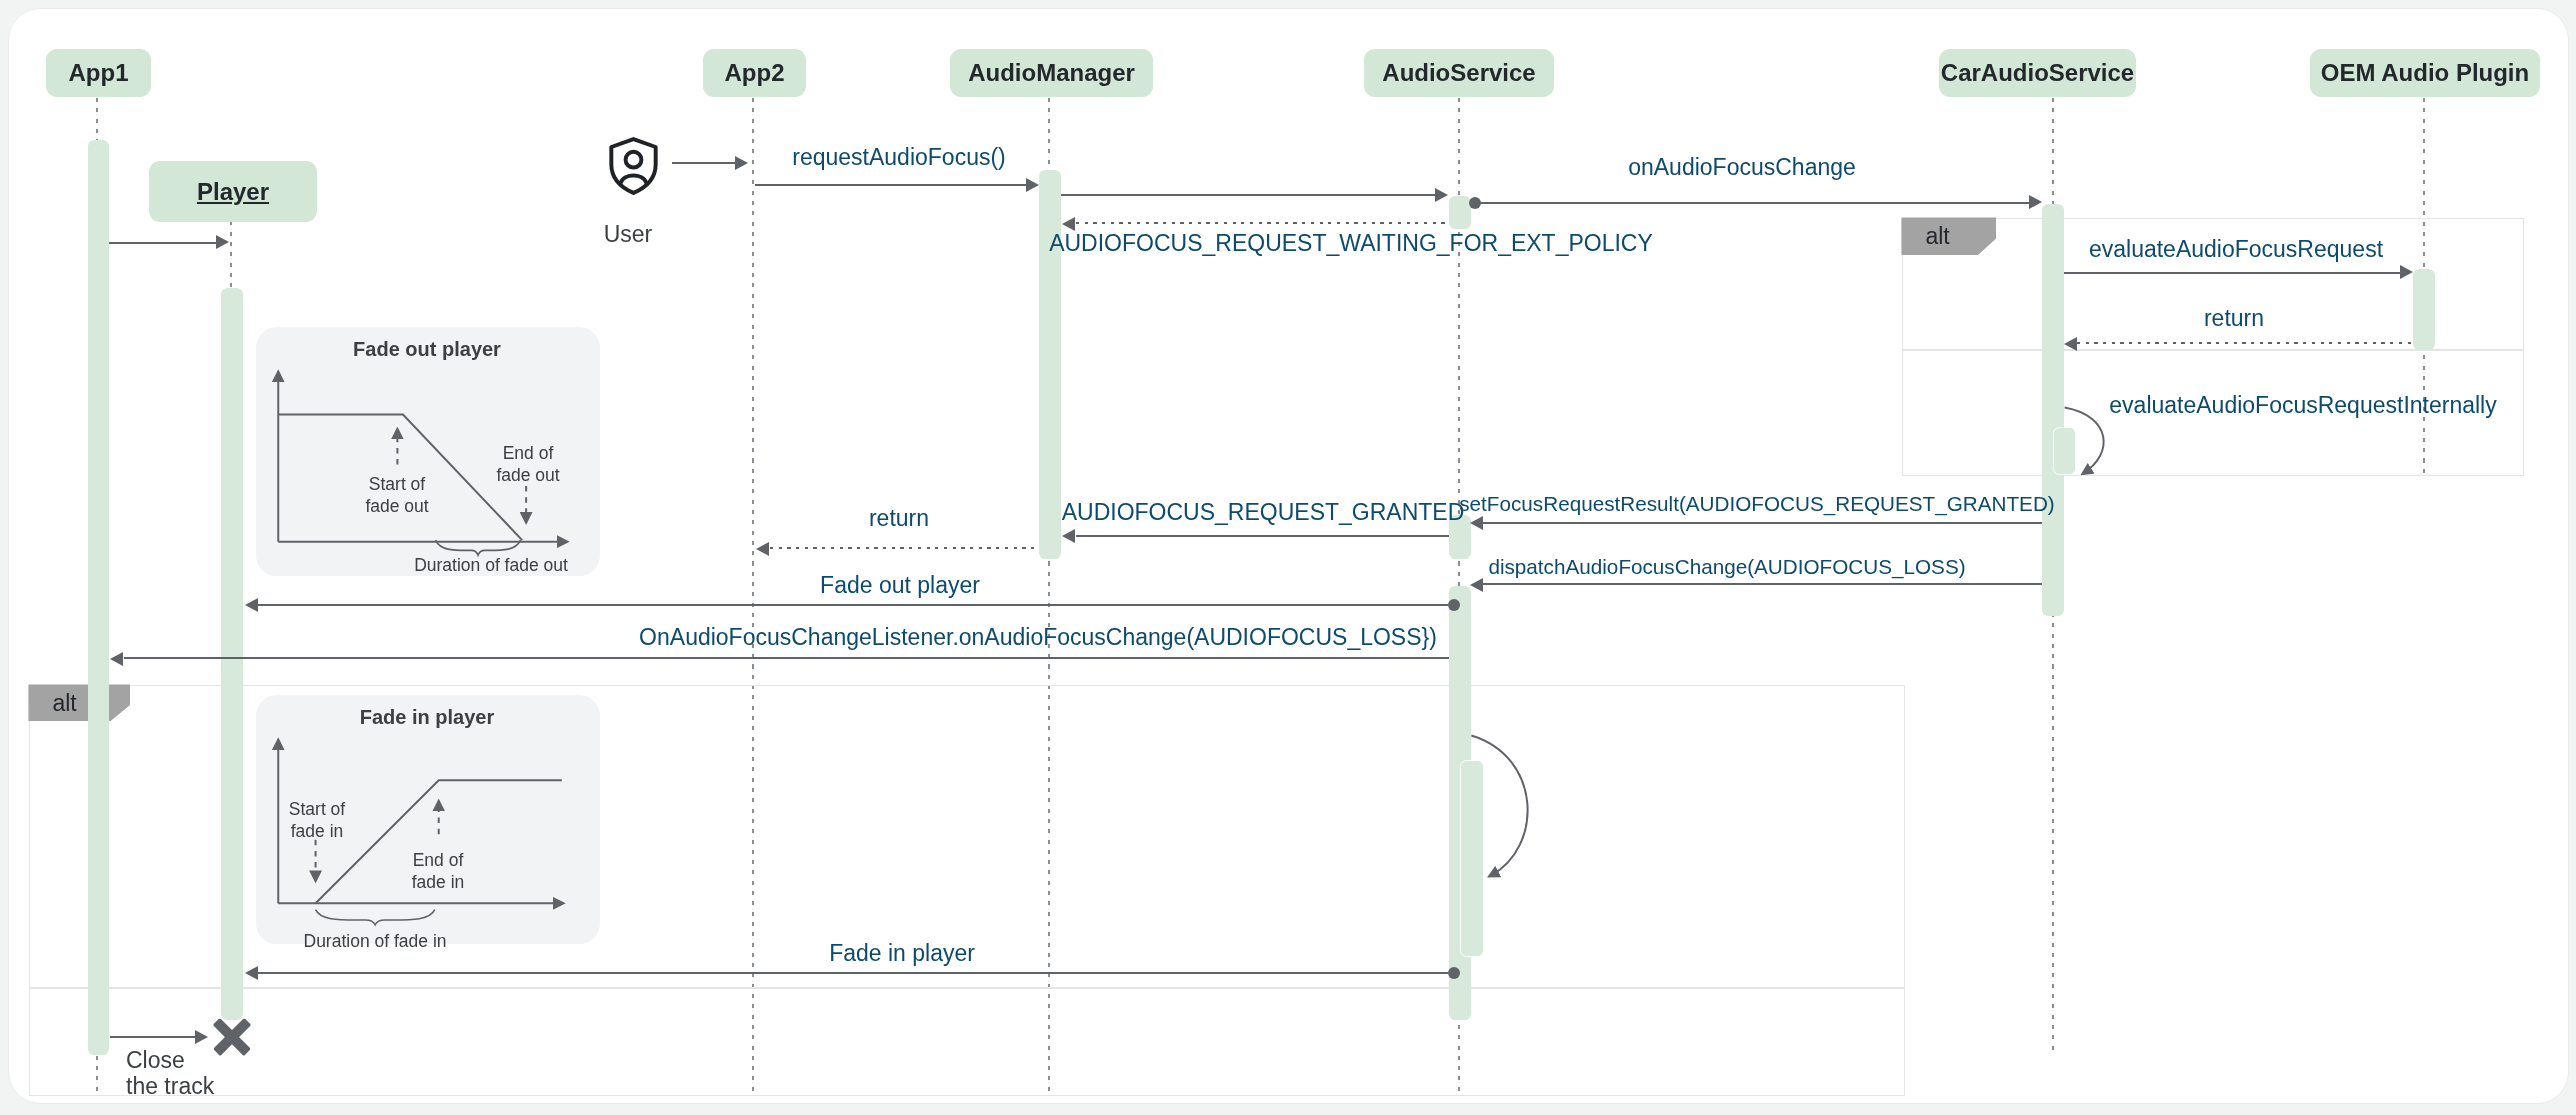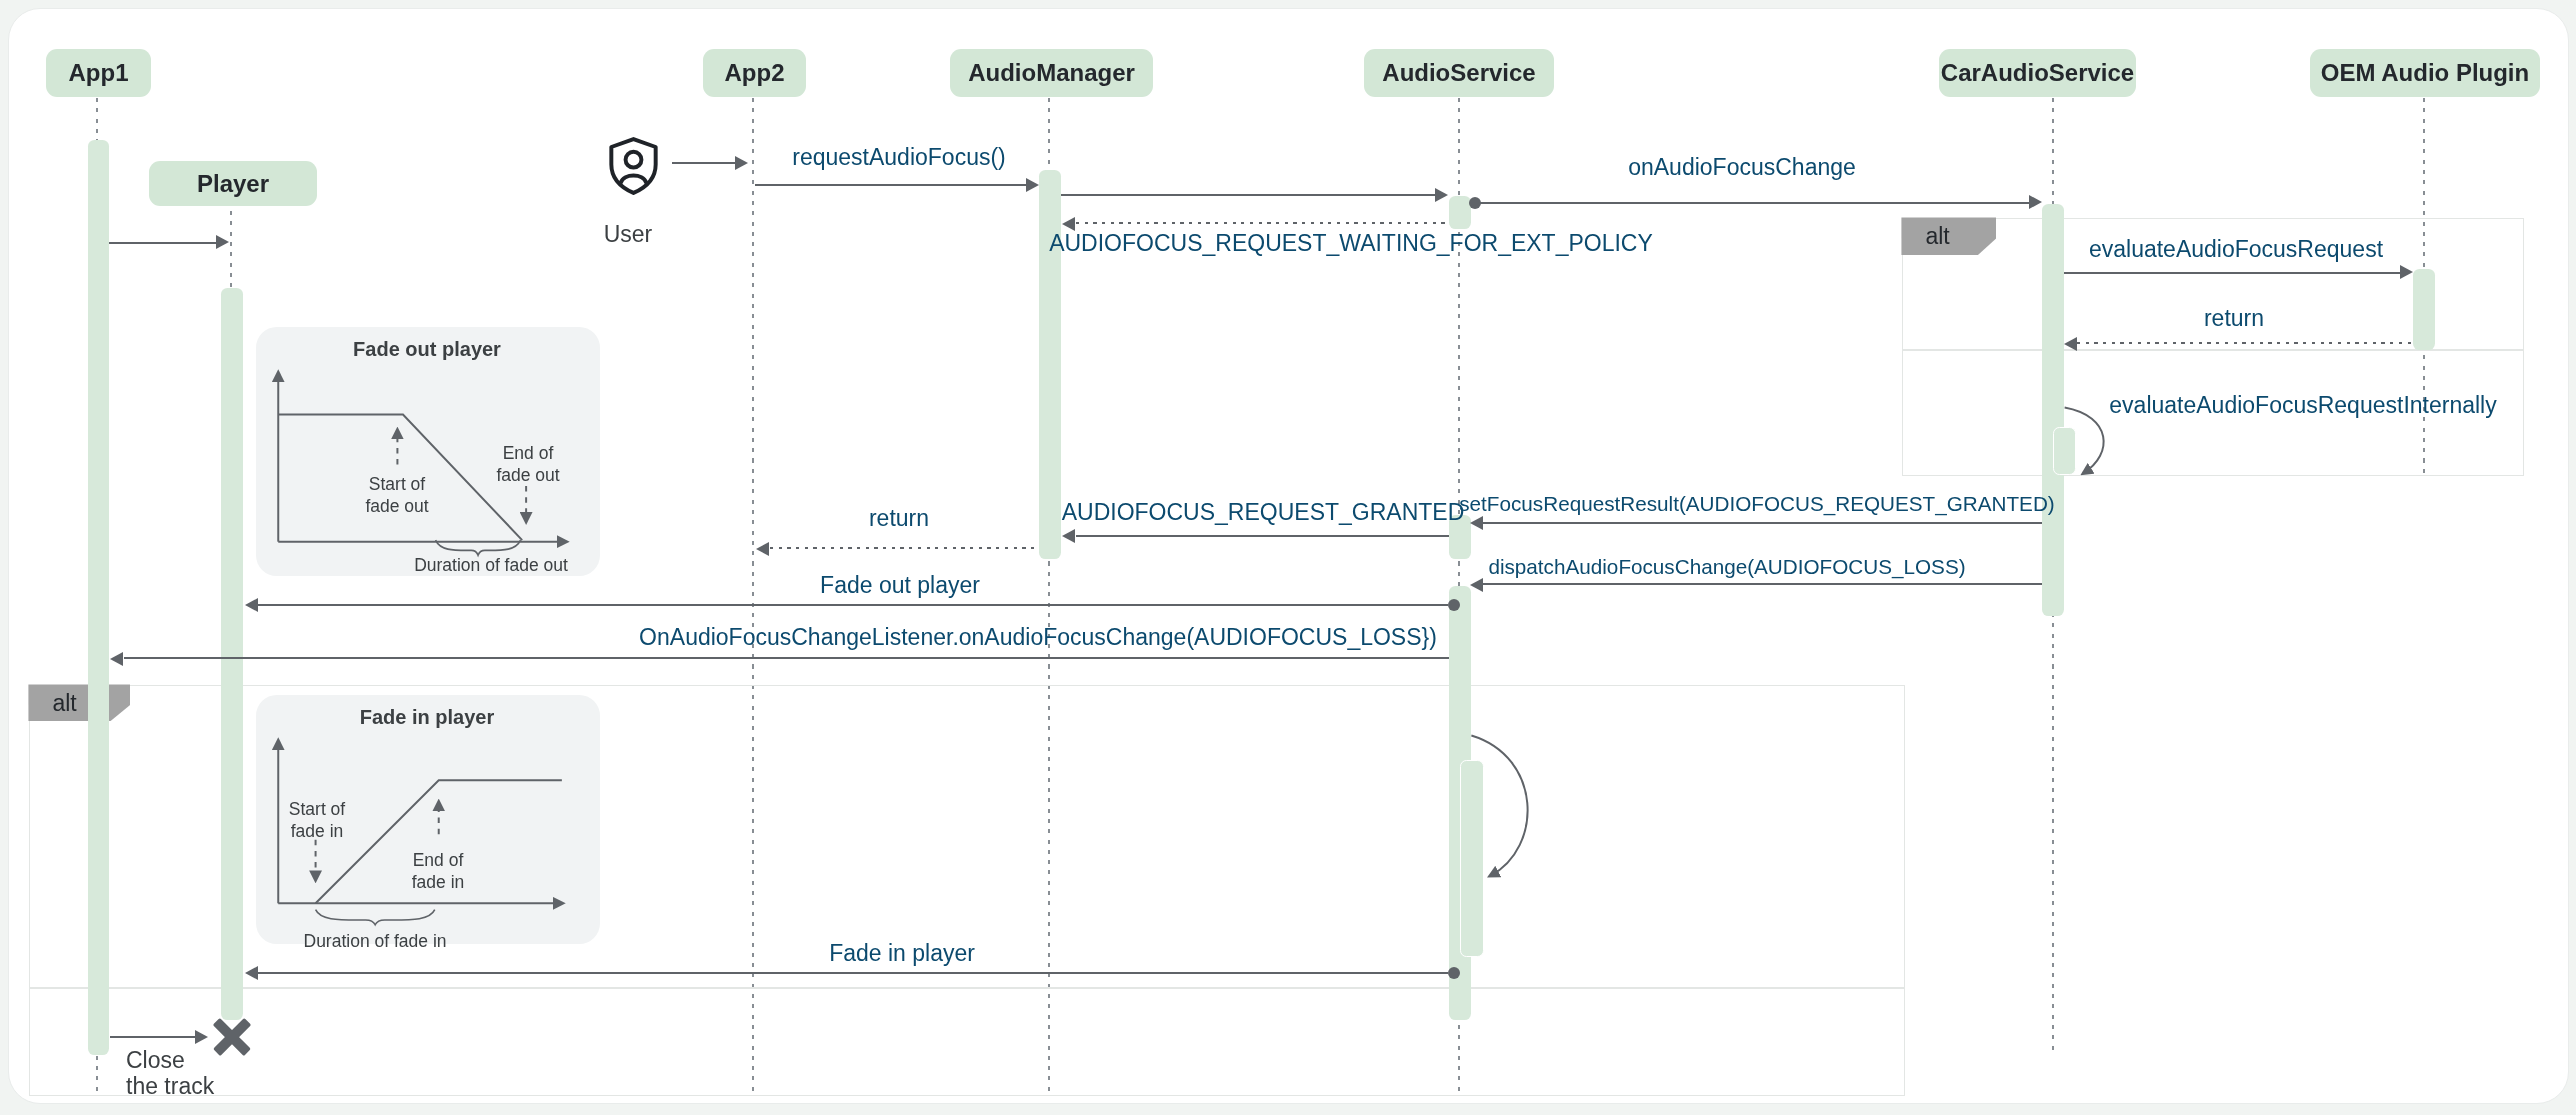--- a/index.html
+++ b/index.html
@@ -78,21 +78,21 @@
   <div class="act" style="left:1449px;top:515px;width:21.5px;height:44px;"></div>
   <div class="act" style="left:1449px;top:586px;width:21.5px;height:434px;"></div>
   <div class="act" style="left:1460px;top:760px;width:21.5px;height:195px;border:1.6px solid #ffffff;"></div>
   <div class="act" style="left:2042px;top:204px;width:21.5px;height:412px;"></div>
   <div class="act" style="left:2053px;top:427px;width:20.7px;height:46px;border:1.6px solid #ffffff;"></div>
   <div class="act" style="left:2413px;top:269px;width:21.5px;height:81px;"></div>
 
   <div class="pbox" style="left:46px;top:49px;width:105px;">
       <span>App1</span>
     </div>
-  <div class="pbox" style="left:149px;top:161px;width:168px;height:45px;">
+  <div class="pbox" style="left:149px;top:161px;width:168px;height:61px;text-decoration:underline;">
       <span>Player</span>
     </div>
   <div class="pbox" style="left:703px;top:49px;width:103px;">
       <span>App2</span>
     </div>
   <div class="pbox" style="left:950px;top:49px;width:203px;">
       <span>AudioManager</span>
     </div>
   <div class="pbox" style="left:1364px;top:49px;width:190px;">
       <span>AudioService</span>

